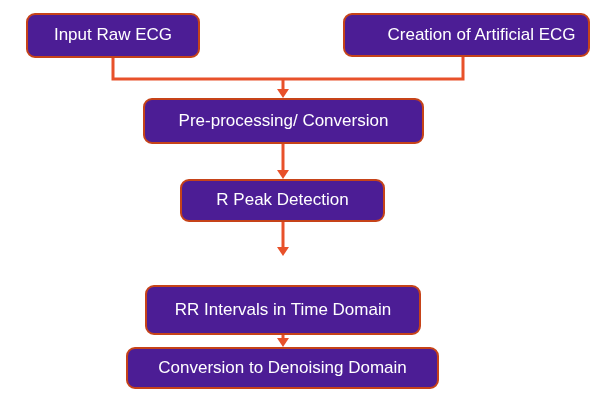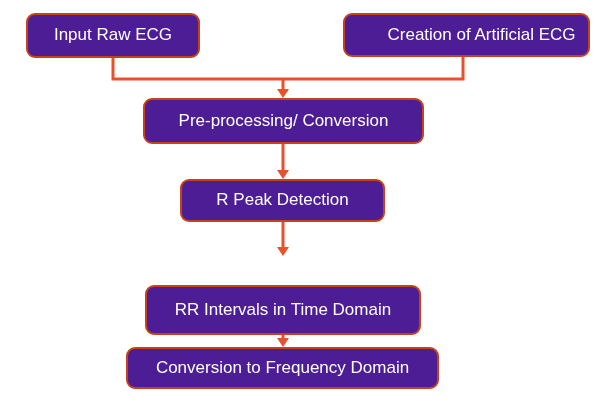--- a/index.html
+++ b/index.html
@@ -80,16 +80,16 @@
 
   <div class="node node-r-peak">
     <span>R Peak Detection</span>
   </div>
 
   <div class="node node-rr-intervals">
     <span>RR Intervals in Time Domain</span>
   </div>
 
   <div class="node node-conversion">
-    <span>Conversion to Frequency Domain</span>
+    <span>Conversion to Denoising Domain</span>
   </div>
 
 </div>
 
 </body></html>

